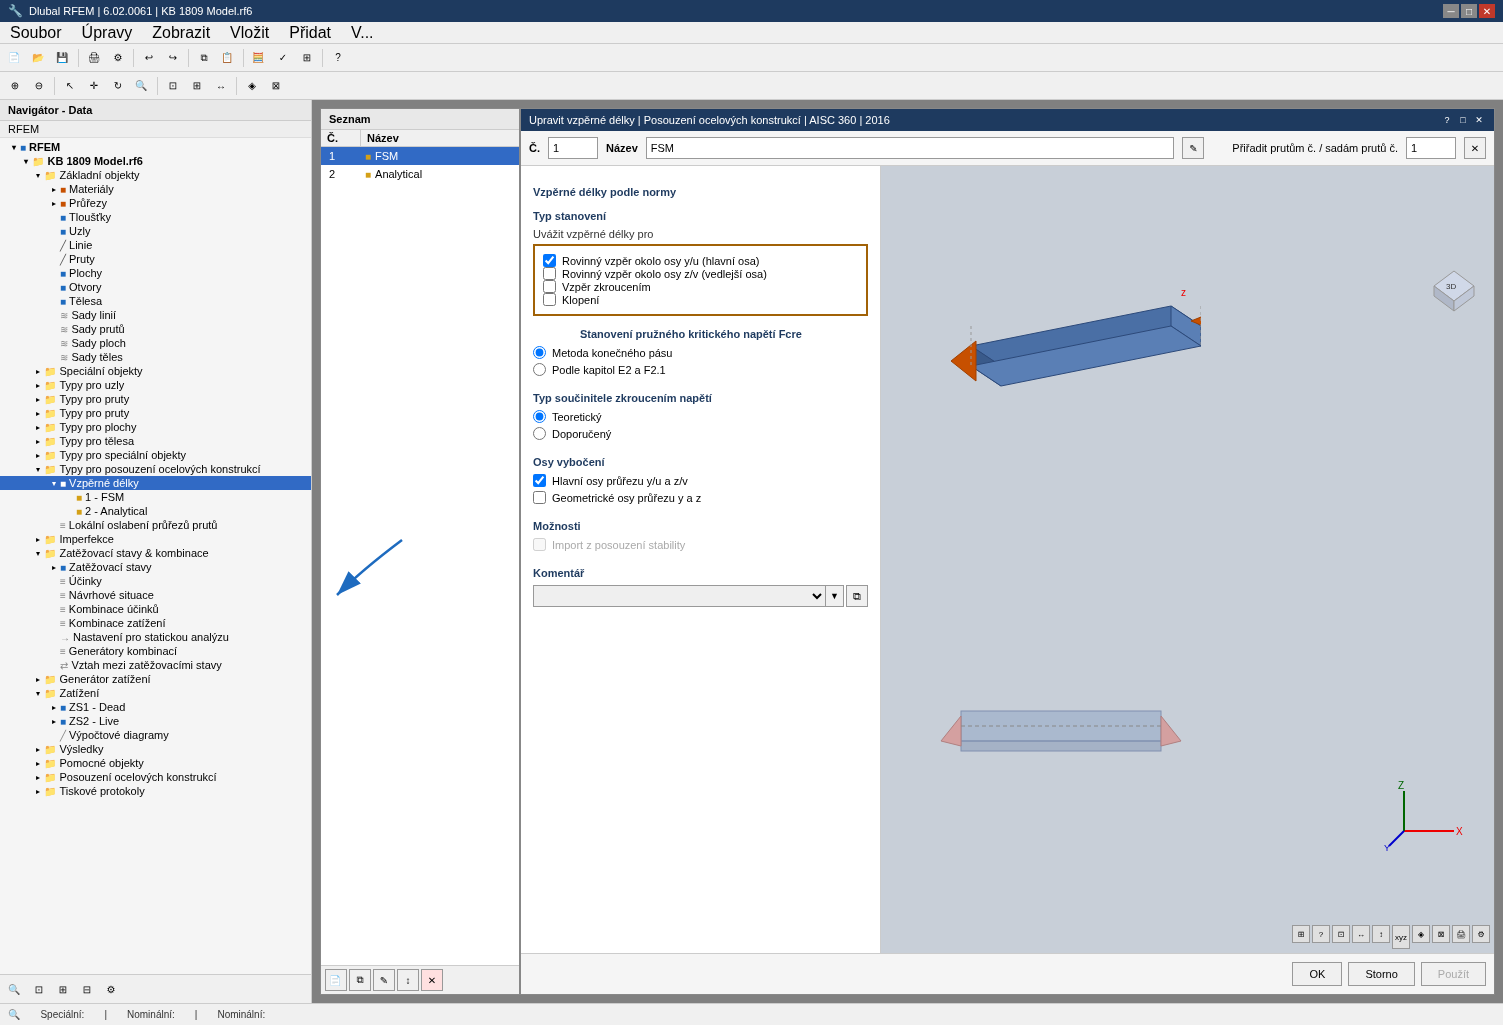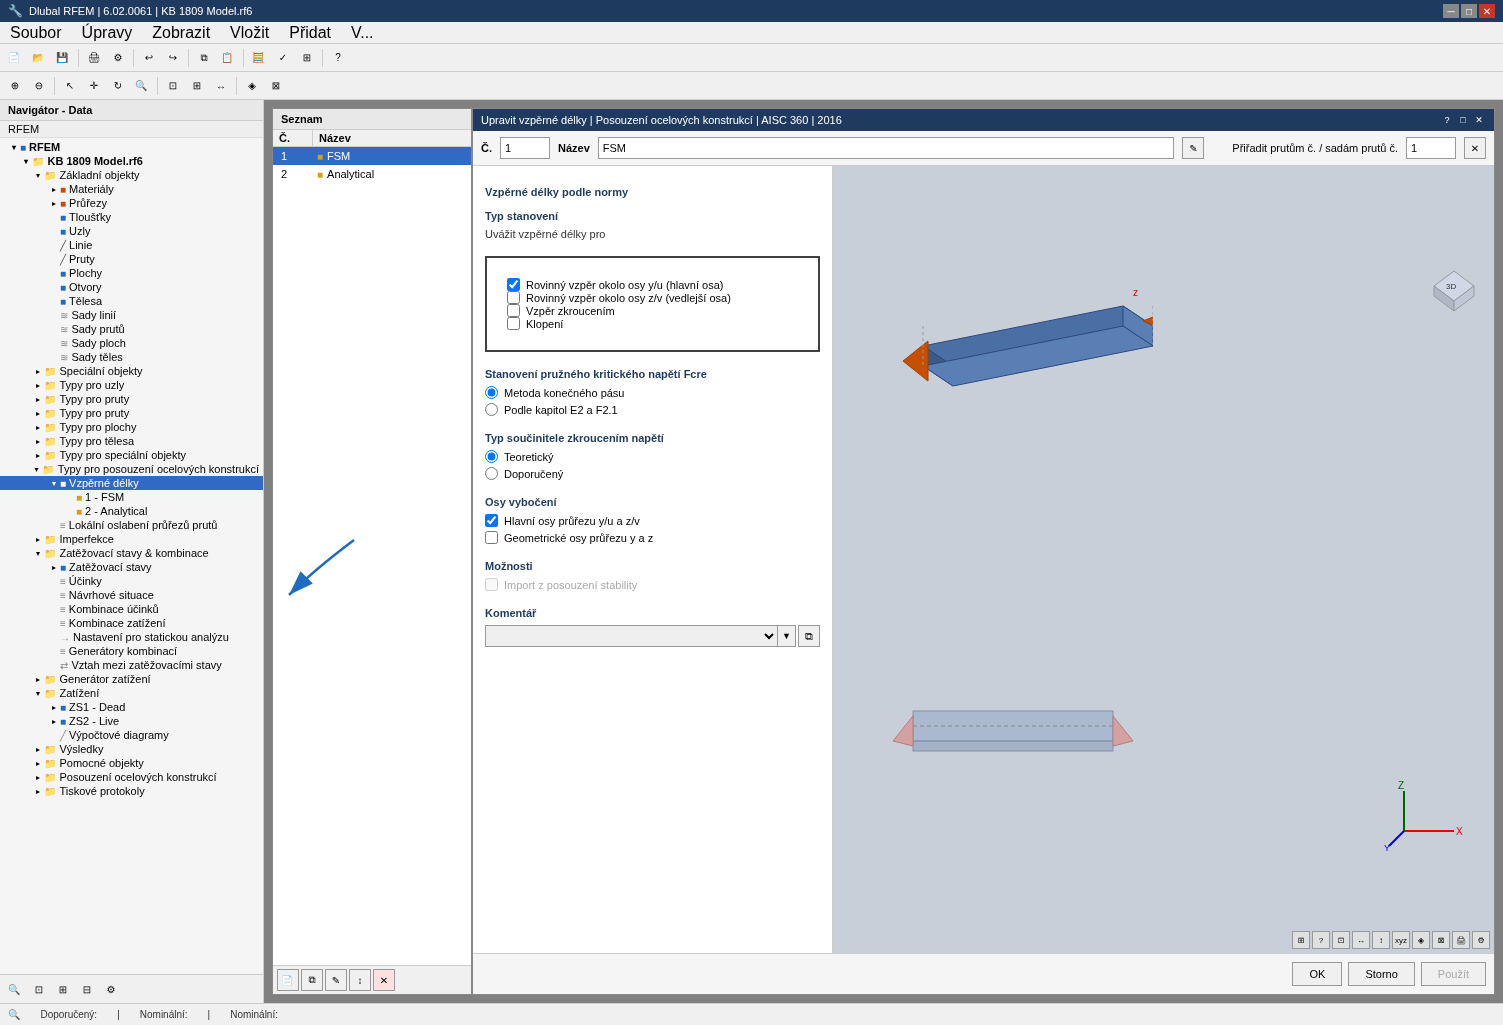--- a/index.html
+++ b/index.html
@@ -20,21 +20,21 @@
     
     
     .toolbar { background: #f0f0f0; height: 28px; border-bottom: 1px solid #ccc; display: flex; align-items: center; padding: 0 4px; gap: 2px; }
     .toolbar-btn { width: 22px; height: 22px; background: #f0f0f0; border: 1px solid transparent; cursor: pointer; display: flex; align-items: center; justify-content: center; font-size: 10px; }
     .toolbar-sep { width: 1px; height: 18px; background: #ccc; margin: 0 2px; }
     
     
     .main-layout { display: flex; height: calc(1025px - 22px - 22px - 28px - 28px - 22px); }
     
     
-    .navigator { width: 264px; background: #f5f5f5; border-right: 1px solid #ccc; display: flex; flex-direction: column; overflow: hidden; }
+    .navigator { width: 312px; background: #f5f5f5; border-right: 1px solid #ccc; display: flex; flex-direction: column; overflow: hidden; }
     .navigator-header { background: #e8e8e8; padding: 4px 8px; font-weight: bold; font-size: 11px; border-bottom: 1px solid #ccc; }
     .nav-tree { overflow-y: auto; flex: 1; padding: 2px 0; }
     .nav-item { display: flex; align-items: center; padding: 1px 4px; cursor: pointer; white-space: nowrap; }
     .nav-item.selected { background: #316ac5; color: white; }
     .nav-indent { display: inline-block; }
     .nav-arrow { width: 12px; display: inline-flex; align-items: center; justify-content: center; font-size: 8px; cursor: pointer; }
     .panel-list { flex: 1; overflow-y: auto; }
     .panel-list-item { display: flex; align-items: center; padding: 3px 8px; cursor: pointer; font-size: 11px; }
     .panel-list-item.selected { background: #316ac5; color: white; }
     .panel-toolbar { display: flex; align-items: center; padding: 3px 4px; gap: 2px; border-top: 1px solid #ccc; background: #f0f0f0; }
@@ -53,21 +53,21 @@
     
     
     .section-header { font-weight: bold; font-size: 11px; color: #1e3a5f; margin: 10px 0 6px 0; }
     
     
     .radio-group, .check-group { display: flex; flex-direction: column; gap: 4px; margin: 4px 0; }
     .radio-item, .check-item { display: flex; align-items: center; gap: 6px; font-size: 11px; cursor: pointer; }
     .radio-item input, .check-item input { cursor: pointer; }
     
     
-    .blue-box { border: 2px solid #404040; padding: 20px; margin: 16px 0; }
+    .blue-box { border: 2px solid #a16207; padding: 8px; margin: 4px 0; }
     
     
     .dialog-footer { padding: 8px; display: flex; justify-content: flex-end; gap: 6px; border-top: 1px solid #ccc; background: #f5f5f5; }
     .footer-btn { height: 24px; padding: 0 16px; border: 1px solid #999; background: #f0f0f0; font-size: 11px; cursor: pointer; }
     .footer-btn.disabled { color: #aaa; cursor: default; }
     
     
     .status-bar { height: 22px; background: #f0f0f0; border-top: 1px solid #ccc; display: flex; align-items: center; padding: 0 8px; font-size: 10px; color: #333; gap: 20px; }
     
     
@@ -530,21 +530,21 @@
                 <label class="check-item">
                   <input type="checkbox" style="">
                   <span>Vzpěr zkroucením</span>
                 </label>
                 <label class="check-item">
                   <input type="checkbox" style="">
                   <span>Klopení</span>
                 </label>
               </div>
 
-              <div class="section-header" style="margin-top:12px;">Stanovení pružného kritického napětí Fcre</div>
+              <div class="section-header" style="margin-top:12px;margin-left:47px;">Stanovení pružného kritického napětí Fcre</div>
               <div class="radio-group">
                 <label class="radio-item">
                   <input type="radio" name="stanoveni_napeti" checked="" style="">
                   <span>Metoda konečného pásu</span>
                 </label>
                 <label class="radio-item">
                   <input type="radio" name="stanoveni_napeti" style="">
                   <span>Podle kapitol E2 a F2.1</span>
                 </label>
               </div>
@@ -651,21 +651,21 @@
                     <text x="0" y="70" font-size="9" fill="#00c">Y</text>
                   </svg>
                 </div>
 
                 <div style="position:absolute;bottom:4px;right:4px;display:flex;gap:2px;">
                   <button style="width:18px;height:18px;background:#e0e0e0;border:1px solid #999;font-size:8px;cursor:pointer;">⊞</button>
                   <button style="width:18px;height:18px;background:#e0e0e0;border:1px solid #999;font-size:8px;cursor:pointer;">?</button>
                   <button style="width:18px;height:18px;background:#e0e0e0;border:1px solid #999;font-size:8px;cursor:pointer;">⊡</button>
                   <button style="width:18px;height:18px;background:#e0e0e0;border:1px solid #999;font-size:8px;cursor:pointer;">↔</button>
                   <button style="width:18px;height:18px;background:#e0e0e0;border:1px solid #999;font-size:8px;cursor:pointer;">↕</button>
-                  <button style="width:18px;height:18px;background:#e0e0e0;border:1px solid #999;font-size:8px;cursor:pointer;">xyz</button>
+                  <button style="width:18px;height:24px;background:#e0e0e0;border:1px solid #999;font-size:8px;cursor:pointer;">xyz</button>
                   <button style="width:18px;height:18px;background:#e0e0e0;border:1px solid #999;font-size:8px;cursor:pointer;">◈</button>
                   <button style="width:18px;height:18px;background:#e0e0e0;border:1px solid #999;font-size:8px;cursor:pointer;">⊠</button>
                   <button style="width:18px;height:18px;background:#e0e0e0;border:1px solid #999;font-size:8px;cursor:pointer;">🖨</button>
                   <button style="width:18px;height:18px;background:#e0e0e0;border:1px solid #999;font-size:8px;cursor:pointer;">⚙</button>
                 </div>
               </div>
             </div>
           </div>
 
           <div class="dialog-footer">
@@ -682,19 +682,19 @@
             <polygon points="0 0, 10 3.5, 0 7" fill="#1e6bbf"></polygon>
           </marker>
         </defs>
         <path d="M 80,10 Q 40,40 15,65" stroke="#1e6bbf" stroke-width="2.5" fill="none" marker-end="url(#arrowhead)"></path>
       </svg>
     </div>
   </div>
 
   <div class="status-bar">
     <span>🔍</span>
-    <span>Doporučený:</span>
+    <span>Speciální:</span>
     <span>|</span>
     <span>Nominální:</span>
     <span>|</span>
     <span>Nominální:</span>
   </div>
 </div>
 
 </body></html>

